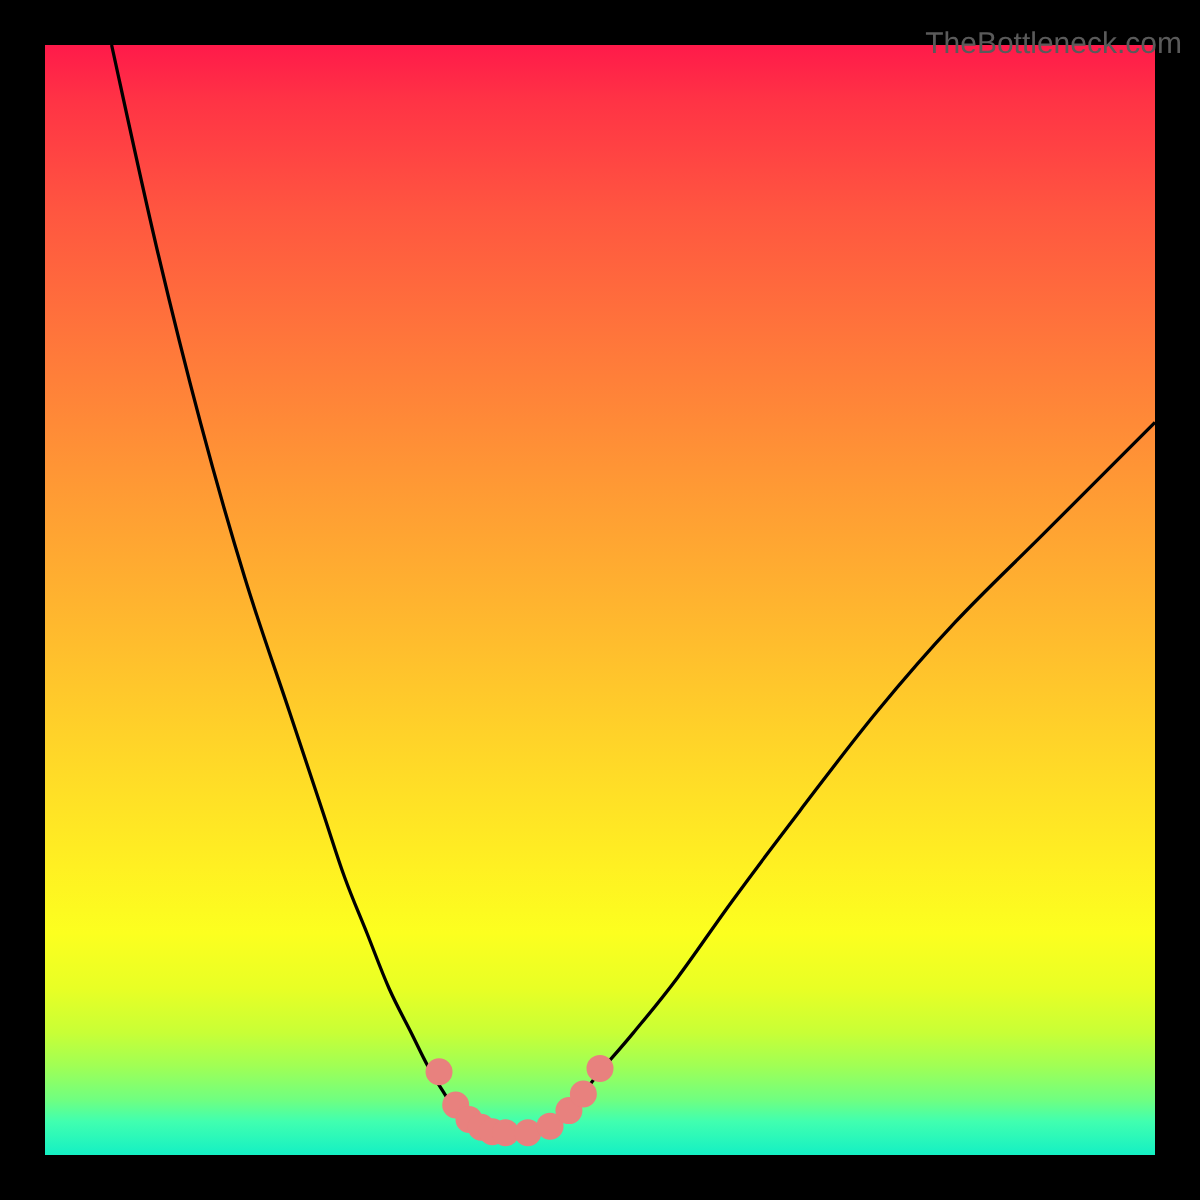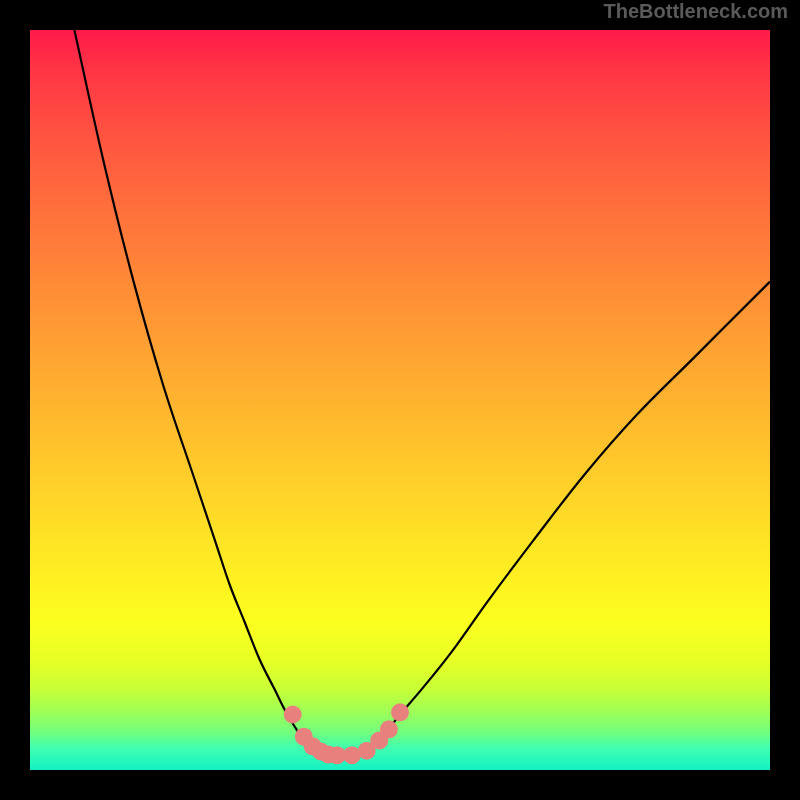--- a/index.html
+++ b/index.html
@@ -6,25 +6,25 @@
   body {
     width: 800px;
     height: 800px;
     background: #000;
     position: relative;
     font-family: Arial, sans-serif;
     overflow: hidden;
   }
   .watermark {
     position: absolute;
-    top: 0;
+    top: 18px;
     right: 12px;
     color: #5a5a5a;
     font-size: 20px;
-    font-weight: 700;
+    font-weight: 400;
     z-index: 10;
   }
   .plot-area {
     position: absolute;
     left: 30px;
     top: 30px;
     width: 740px;
     height: 740px;
     background: linear-gradient(to bottom,
       #ff1a4a 0%,

